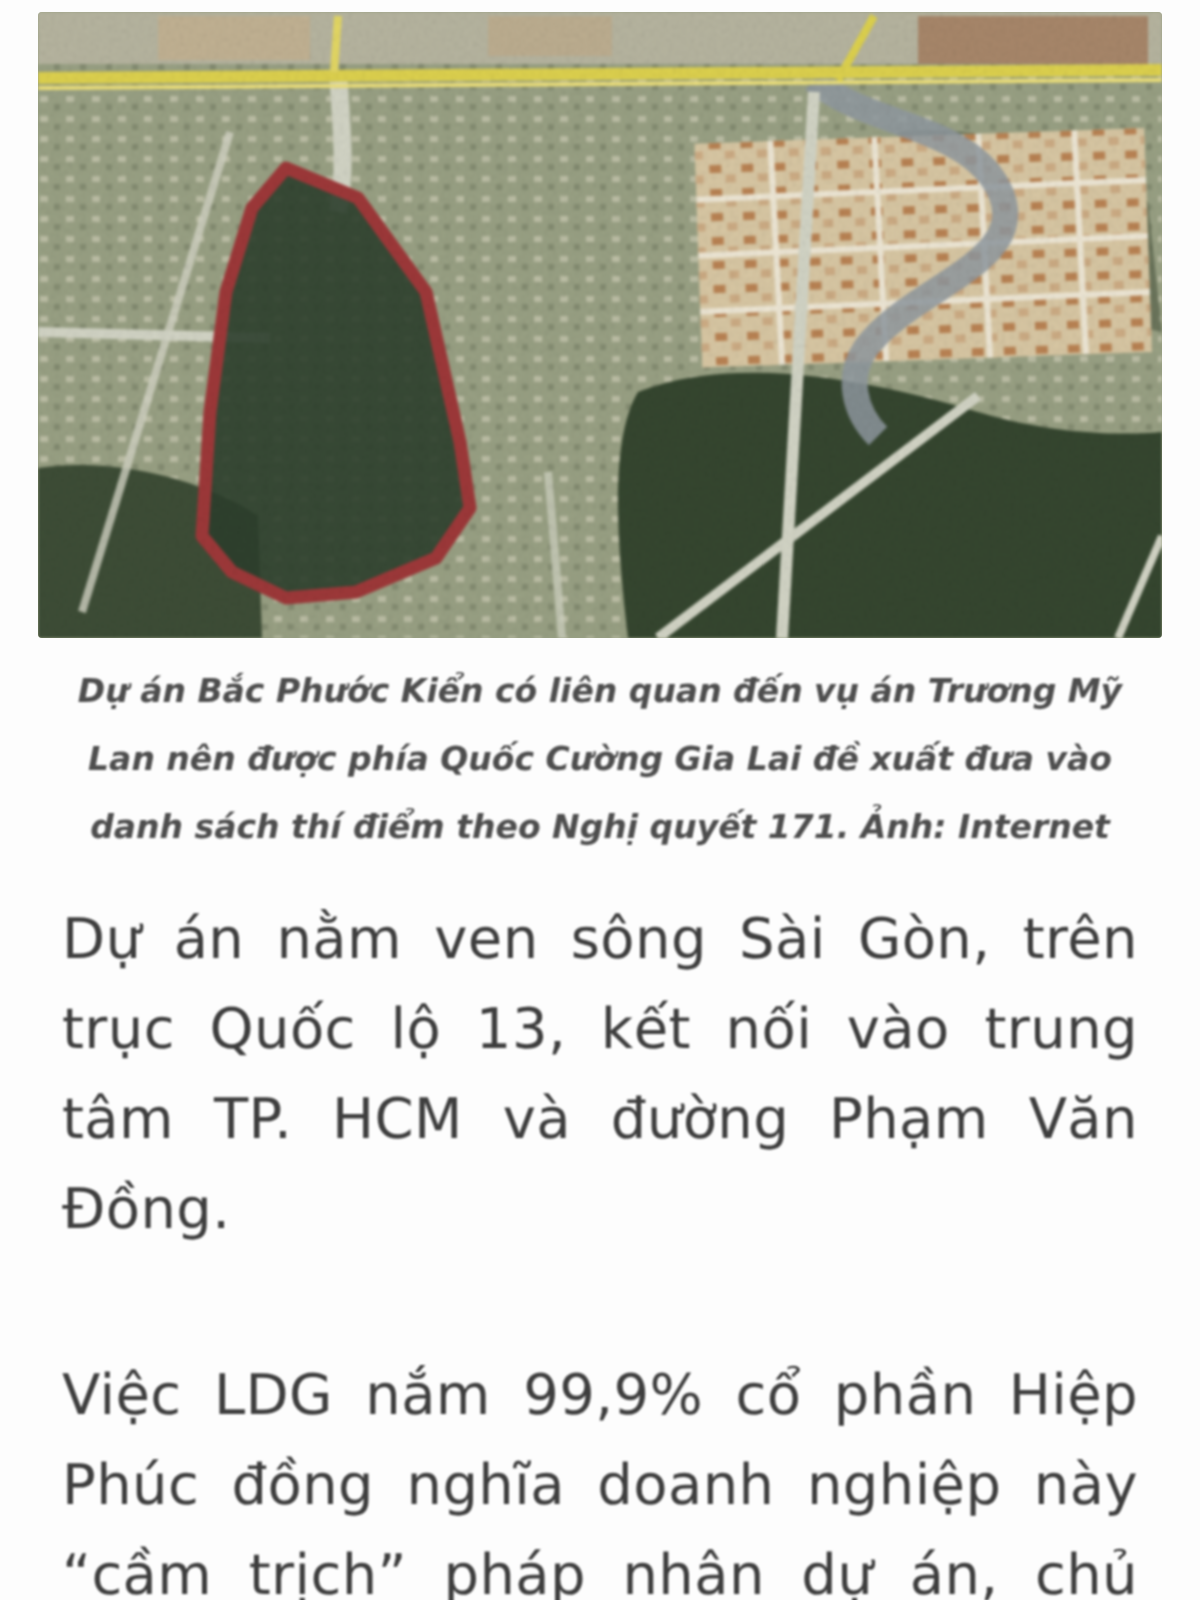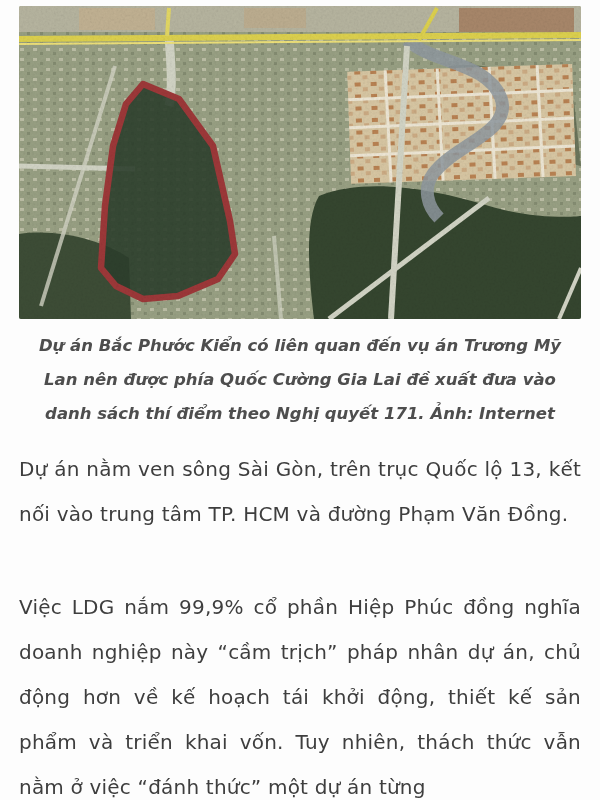--- a/index.html
+++ b/index.html
@@ -27,22 +27,22 @@
     text-align:center;
     font-style:italic;
     font-weight:600;
     font-size:16.5px;
     line-height:34px;
     color:#4e4e4e;
   }
   
   .article{margin-top:16px;}
   .article p{
-    margin:0;
-    font-size:20px;
+    margin:12px;
+    font-size:28px;
     line-height:45px;
     color:#3e3e3e;
     text-align:justify;
     letter-spacing:0.2px;
   }
   .article p + p{margin-top:48px;}
   .soft{filter:blur(0.45px);}
 </style>
 </head>
 <body>

